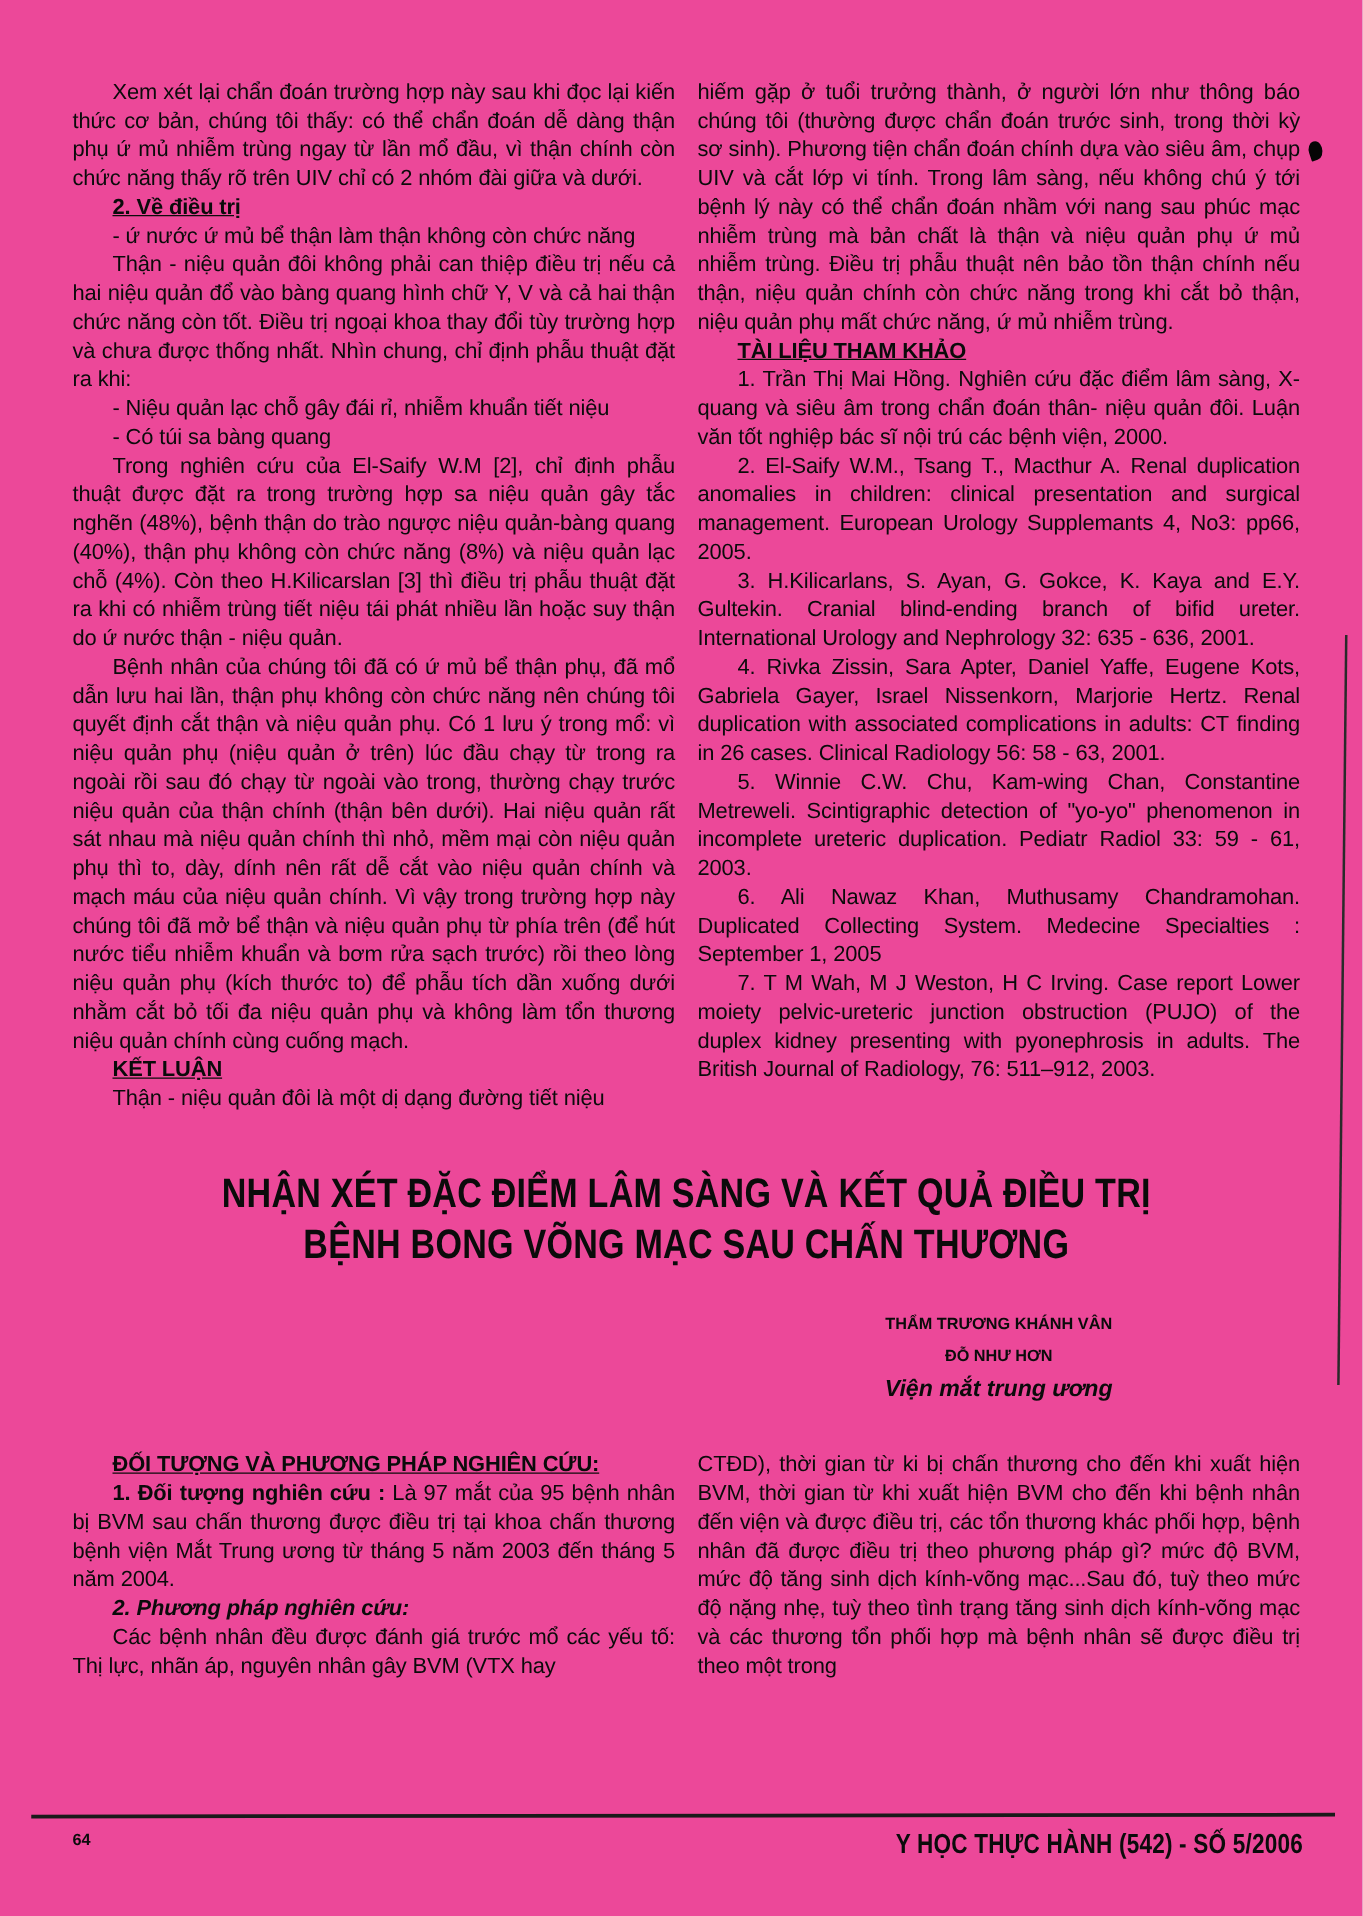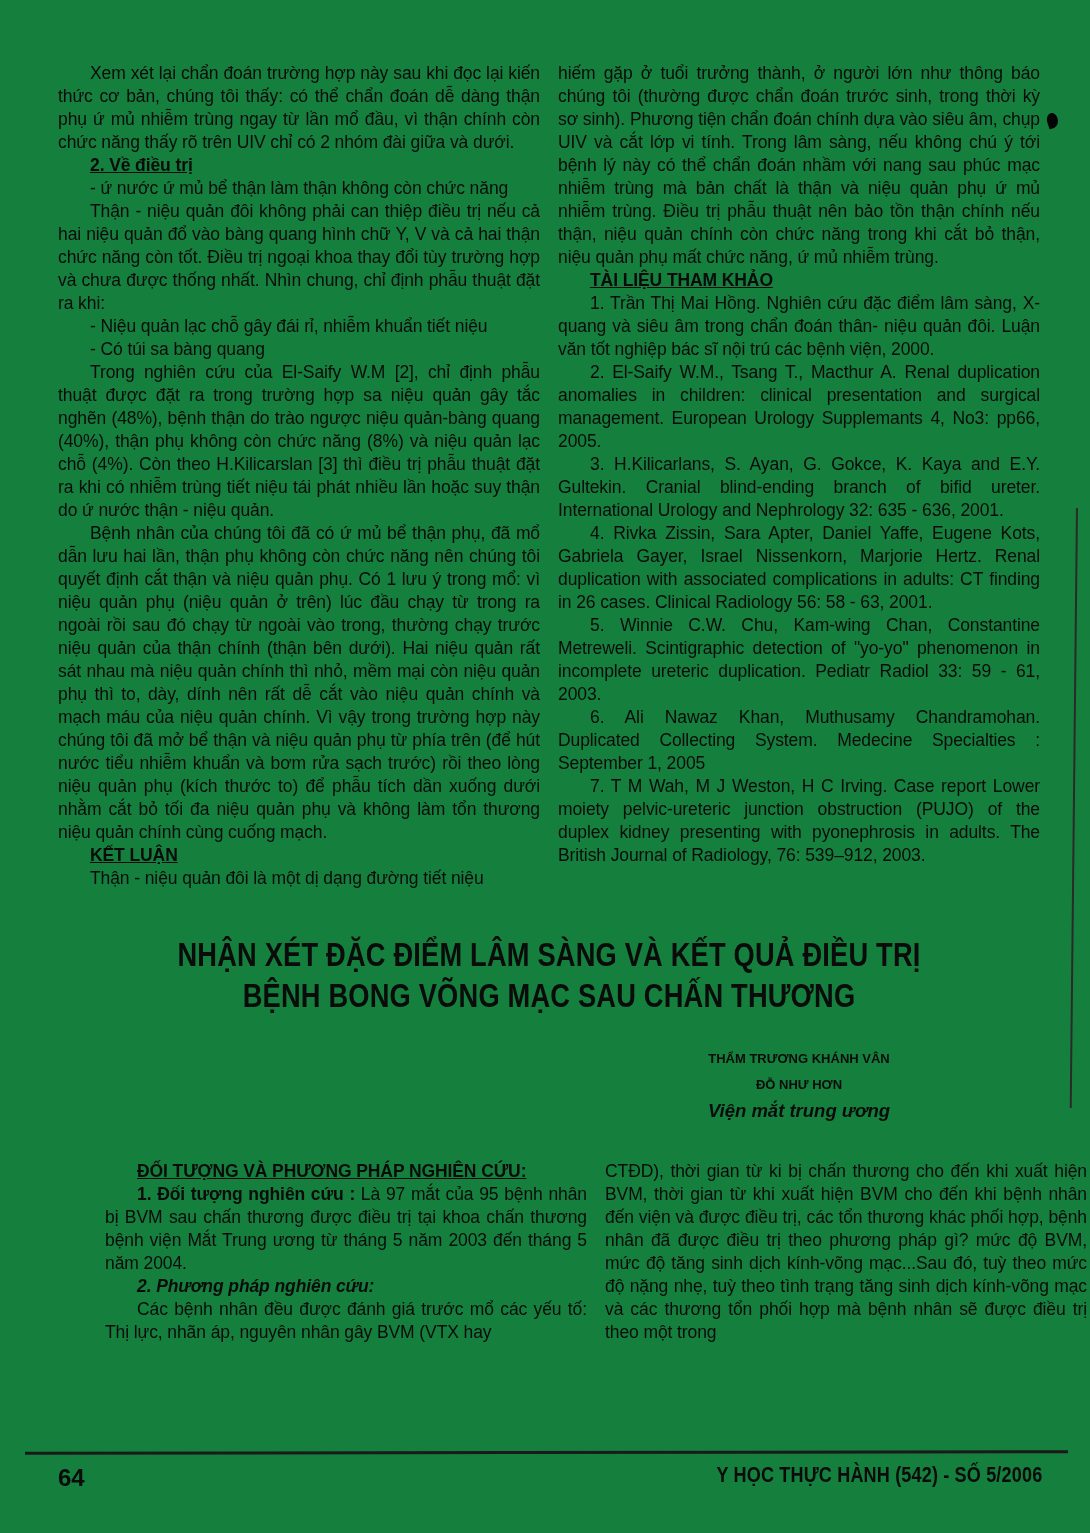--- a/index.html
+++ b/index.html
@@ -1,20 +1,20 @@
 <!DOCTYPE html>
 <html><head>
 <meta charset="utf-8">
 <style>
   html,body{margin:0;padding:0;background:#e8e8e8;}
   .page{
     position:relative;
     width:1090px;height:1533px;
     margin:0 auto;
-    background:#15803d;
+    background:#ec4899;
     color:#0b0b0b;
     font-family:"Liberation Sans","DejaVu Sans",sans-serif;
     overflow:hidden;
   }
   .content{
     position:absolute;left:58px;top:62px;width:982px;
   }
   .cols{display:flex;gap:18px;}
   .col{width:482px;flex:0 0 482px;}
   .col p{
@@ -43,30 +43,30 @@
   }
   .a2-authors{
     margin-top:30px;
     margin-left:500px;
     width:482px;
     text-align:center;
     line-height:26px;
   }
   .a2-authors .auth{font-weight:700;font-size:13px;display:block;}
   .a2-authors .affil{font-weight:700;font-style:italic;font-size:18.5px;display:block;}
-  .cols.second{margin-top:36px;margin-left:47px;}
+  .cols.second{margin-top:36px;}
   
   .footer-rule{
     position:absolute;left:25px;right:22px;top:1451px;
     height:3px;background:#1a1a1a;
     transform:rotate(-0.08deg);
   }
   .footer-pageno{
     position:absolute;left:58px;top:1464px;
-    font-weight:700;font-size:24px;text-align:center;
+    font-weight:700;font-size:13px;text-align:center;
   }
   .footer-journal{
     position:absolute;right:48px;top:1462px;
     font-weight:700;font-size:22px;
     transform:scaleX(0.82);transform-origin:right center;
     white-space:nowrap;
     letter-spacing:0.2px;
   }
   
   .ink-blot{
@@ -103,21 +103,21 @@
       </div>
       <div class="col">
         <p class="noindent">hiếm gặp  ở tuổi trưởng thành, ở người lớn như thông báo chúng tôi (thường được chẩn đoán trước sinh, trong thời kỳ sơ sinh). Phương tiện chẩn đoán chính dựa vào siêu âm,  chụp UIV và cắt lớp vi tính. Trong lâm sàng,  nếu không chú ý tới bệnh lý này có thể chẩn đoán nhầm với nang sau phúc mạc nhiễm trùng mà bản chất là thận và niệu quản phụ ứ mủ nhiễm trùng. Điều trị phẫu thuật nên bảo tồn thận chính nếu thận, niệu quản chính còn chức năng trong khi cắt bỏ thận, niệu quản phụ mất chức năng, ứ mủ nhiễm trùng.</p>
         <p class="bold">TÀI LIỆU THAM KHẢO</p>
         <p>1.  Trần Thị Mai Hồng. Nghiên cứu đặc điểm lâm sàng, X-quang và siêu âm trong chẩn đoán thân- niệu quản đôi. Luận văn tốt nghiệp bác sĩ nội trú các bệnh viện, 2000.</p>
         <p>2.  El-Saify W.M.,  Tsang T.,  Macthur A.  Renal duplication anomalies in children: clinical presentation and surgical management. European Urology Supplemants 4, No3: pp66, 2005.</p>
         <p>3.  H.Kilicarlans, S. Ayan, G. Gokce, K. Kaya and E.Y. Gultekin. Cranial blind-ending branch of bifid ureter. International Urology and Nephrology 32: 635 - 636, 2001.</p>
         <p>4.  Rivka Zissin, Sara Apter, Daniel Yaffe, Eugene Kots, Gabriela Gayer, Israel Nissenkorn, Marjorie Hertz. Renal duplication with associated complications in adults: CT finding in 26 cases. Clinical Radiology 56: 58 - 63, 2001.</p>
         <p>5.  Winnie C.W. Chu, Kam-wing Chan, Constantine Metreweli. Scintigraphic detection of "yo-yo" phenomenon in incomplete ureteric duplication. Pediatr Radiol 33: 59 - 61, 2003.</p>
         <p>6.  Ali Nawaz Khan, Muthusamy Chandramohan. Duplicated Collecting System. Medecine Specialties : September 1, 2005</p>
-        <p>7. T M Wah,  M J Weston, H C Irving. Case report Lower moiety pelvic-ureteric junction obstruction (PUJO) of the duplex kidney presenting with pyonephrosis in adults. The British Journal of Radiology, 76: 539–912, 2003.</p>
+        <p>7. T M Wah,  M J Weston, H C Irving. Case report Lower moiety pelvic-ureteric junction obstruction (PUJO) of the duplex kidney presenting with pyonephrosis in adults. The British Journal of Radiology, 76: 511–912, 2003.</p>
       </div>
     </div>
 
     <div class="a2-title">
       <span class="tline">NHẬN XÉT ĐẶC ĐIỂM LÂM SÀNG VÀ KẾT QUẢ ĐIỀU TRỊ</span>
       <span class="tline">BỆNH BONG VÕNG MẠC SAU CHẤN THƯƠNG</span>
     </div>
 
     <div class="a2-authors">
       <span class="auth">THẨM TRƯƠNG KHÁNH VÂN</span>

